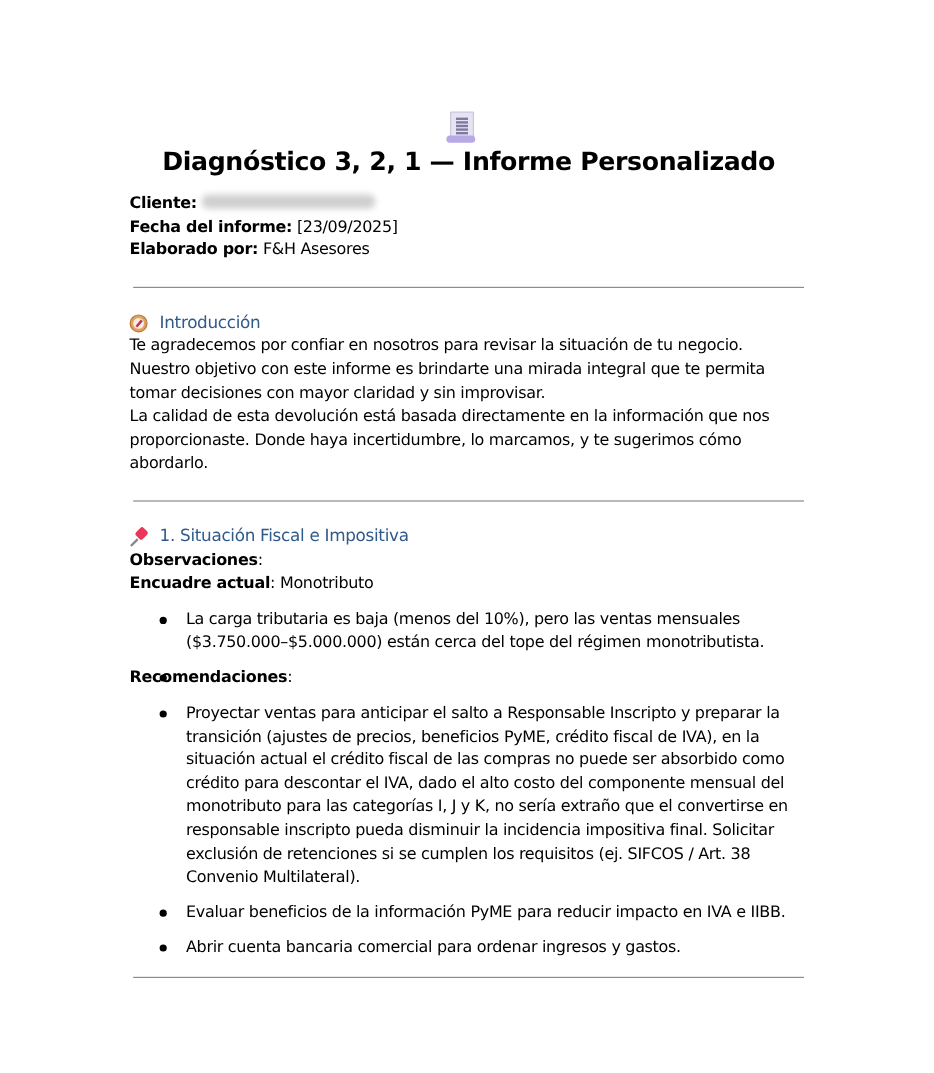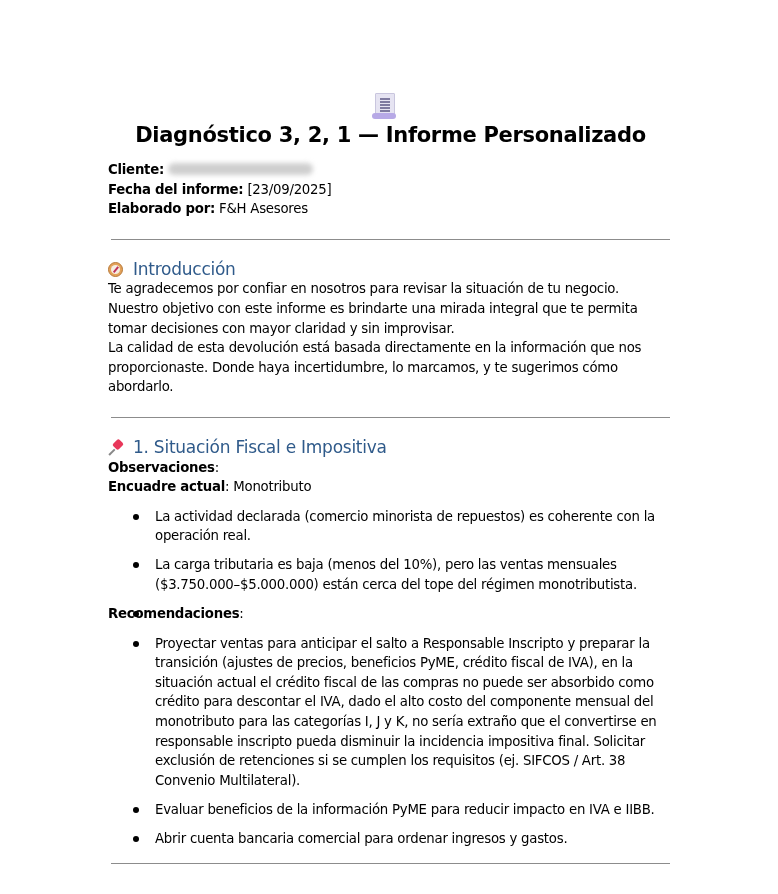--- a/index.html
+++ b/index.html
@@ -54,21 +54,21 @@
       margin-left: 4px;
     }
     hr.rule {
       border: none;
       border-top: 1.3px solid #8c8c8c;
       margin: 20px 0 0 3px;
       width: 559px;
     }
     .section-head {
       color: #2f5a8a;
-      font-size: 17px;
+      font-size: 14px;
       margin: 20px 0 0 0;
       display: flex;
       align-items: center;
     }
     .section-head .sicon {
       display: inline-block;
       width: 16px;
       height: 16px;
       margin-right: 9px;
       position: relative;
@@ -181,21 +181,20 @@
     </span>
     <span>1. Situación Fiscal e Impositiva</span>
   </div>
   <p>
     <b>Observaciones</b><span>:</span>
   </p>
   <p>
     <b>Encuadre actual</b><span>: Monotributo</span>
   </p>
   <ul class="bullets">
-    <li><span class="dot"></span><span>La actividad declarada (comercio minorista de repuestos) es coherente con la operación real.</span></li>
     <li><span class="dot"></span><span>La carga tributaria es baja (menos del 10%), pero las ventas mensuales ($3.750.000–$5.000.000) están cerca del tope del régimen monotributista.</span></li>
     <li><span class="dot"></span></li>
   </ul>
   <p class="reco-label">
     <b>Recomendaciones</b><span>:</span>
   </p>
   <ul class="bullets">
     <li><span class="dot"></span><span>Proyectar ventas para anticipar el salto a Responsable Inscripto y preparar la transición (ajustes de precios, beneficios PyME, crédito fiscal de IVA), en la situación actual el crédito fiscal de las compras no puede ser absorbido como crédito para descontar el IVA, dado el alto costo del componente mensual del monotributo para las categorías I, J y K, no sería extraño que el convertirse en responsable inscripto pueda disminuir la incidencia impositiva final. Solicitar exclusión de retenciones si se cumplen los requisitos (ej. SIFCOS / Art. 38 Convenio Multilateral).</span></li>
     <li><span class="dot"></span><span>Evaluar beneficios de la información PyME para reducir impacto en IVA e IIBB.</span></li>
     <li><span class="dot"></span><span>Abrir cuenta bancaria comercial para ordenar ingresos y gastos.</span></li>

